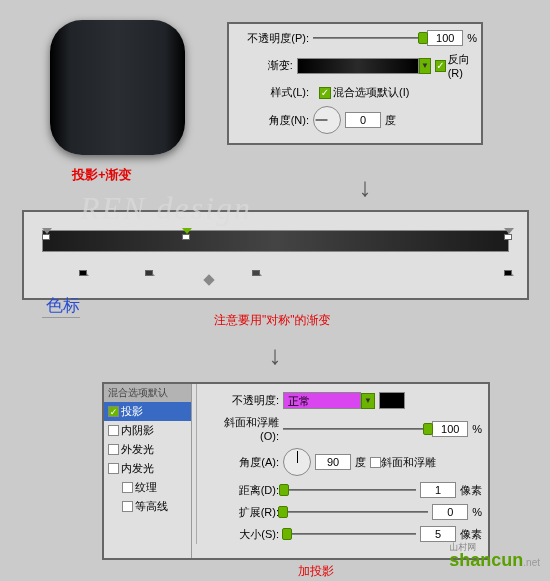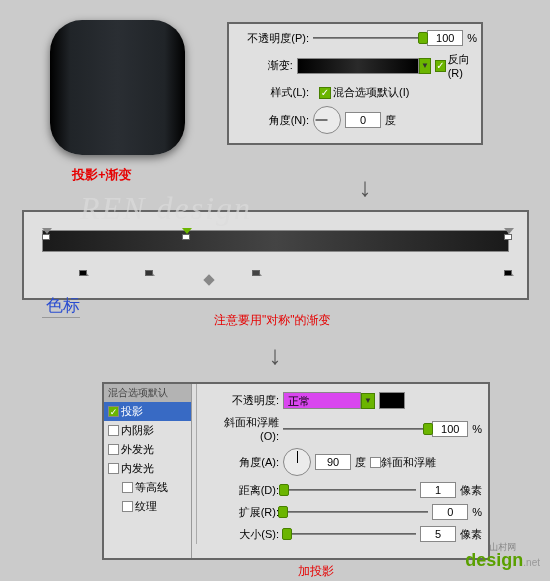--- a/index.html
+++ b/index.html
@@ -5,21 +5,21 @@
 * { box-sizing: border-box; margin: 0; padding: 0; font-family: "Microsoft YaHei", SimSun, sans-serif; }
 body { background: #cbcbcb; width: 550px; height: 581px; position: relative; font-size: 11px; }
 
 
 .icon-preview { position: absolute; left: 50px; top: 20px; width: 135px; height: 135px; border-radius: 32px; background: linear-gradient(90deg, #000 0%, #202428 15%, #2a2e33 50%, #202428 85%, #000 100%); box-shadow: 0 3px 8px rgba(0,0,0,0.5); }
 
 
 .wm1 { position: absolute; left: 80px; top: 190px; color: #dcdcdc; font-size: 32px; font-style: italic; font-family: Georgia, serif; letter-spacing: 2px; pointer-events: none; z-index: 5; opacity: 0.7; }
 .wm2 { position: absolute; right: 10px; bottom: 10px; font-size: 18px; font-weight: bold; color: #5aa000; z-index: 6; font-family: Arial; }
 .wm2 .net { color: #999; font-size: 10px; font-weight: normal; }
-.wm2 .cn { color: #888; font-size: 9px; font-weight: normal; display: block; text-align: center; line-height: 6px;}
+.wm2 .cn { color: #888; font-size: 9px; font-weight: normal; display: block; text-align: left; line-height: 6px;}
 
 
 .panel1 { position: absolute; left: 227px; top: 22px; width: 256px; height: 123px; background: #e0e0e0; border: 2px solid #666; padding: 6px 4px; }
 .row { display: flex; align-items: center; margin-bottom: 6px; font-size: 11px; }
 .row-label { text-align: right; width: 80px; padding-right: 4px; color: #000; }
 .slider { flex: 1; height: 14px; position: relative; display: flex; align-items: center; }
 .slider-track { flex: 1; height: 2px; background: #888; border-top: 1px solid #666; position: relative; }
 .slider-knob { width: 10px; height: 12px; background: #6bb500; border: 1px solid #478000; border-radius: 2px; position: absolute; top: -6px; transform: translateX(-50%); }
 .num-input { width: 36px; height: 16px; border: 1px solid #888; background: #fff; text-align: center; font-size: 11px; margin: 0 4px; padding: 0 2px; }
 .gradient-swatch { width: 155px; height: 16px; background: linear-gradient(90deg, #000 0%, #2a2a2a 50%, #000 100%); border: 1px solid #888; }
@@ -178,25 +178,25 @@
     <div class="style-item">
         <span class="chkbox"></span>
         <span>外发光</span>
       </div>
     <div class="style-item">
         <span class="chkbox"></span>
         <span>内发光</span>
       </div>
     <div class="style-item sub">
         <span class="chkbox"></span>
+        <span>纹理</span>
+      </div>
+    <div class="style-item sub">
+        <span class="chkbox"></span>
         <span>等高线</span>
-      </div>
-    <div class="style-item sub">
-        <span class="chkbox"></span>
-        <span>纹理</span>
       </div>
   </div>
   <div class="sep"></div>
   <div class="p3-body">
     <div class="row">
       <div class="row-label">不透明度:</div>
       <span class="blend-dd">正常</span>
       <span class="dd-btn">▼</span>
       <span style="width:4px"></span>
       <span class="color-sw"></span>
@@ -249,14 +249,14 @@
         </div>
       <input class="num-input" value="5" style="">
       <span>像素</span>
     </div>
   </div>
 </div>
 <div class="caption3">加投影</div>
 
 <div class="wm2">
   <span class="cn">山村网</span>
-  <span>design</span><span class="net">.net</span>
+  <span>shancun</span><span class="net">.net</span>
 </div>
 
 </body></html>

